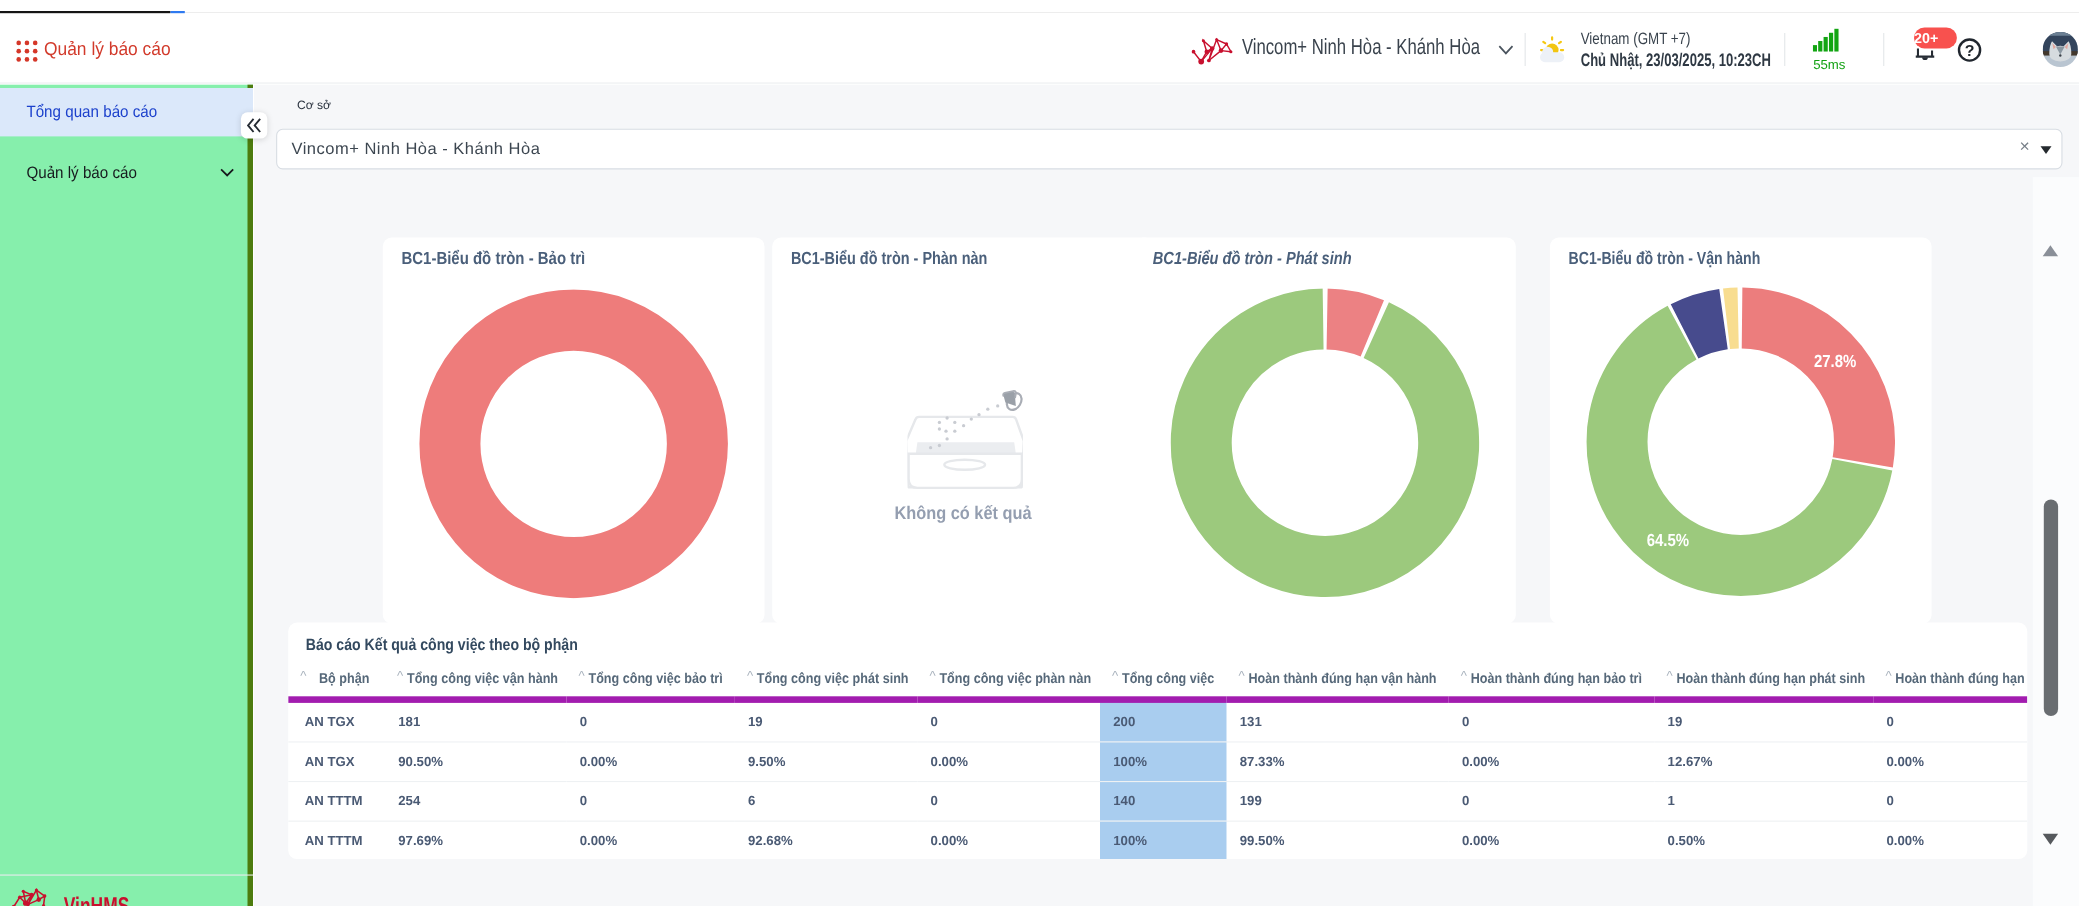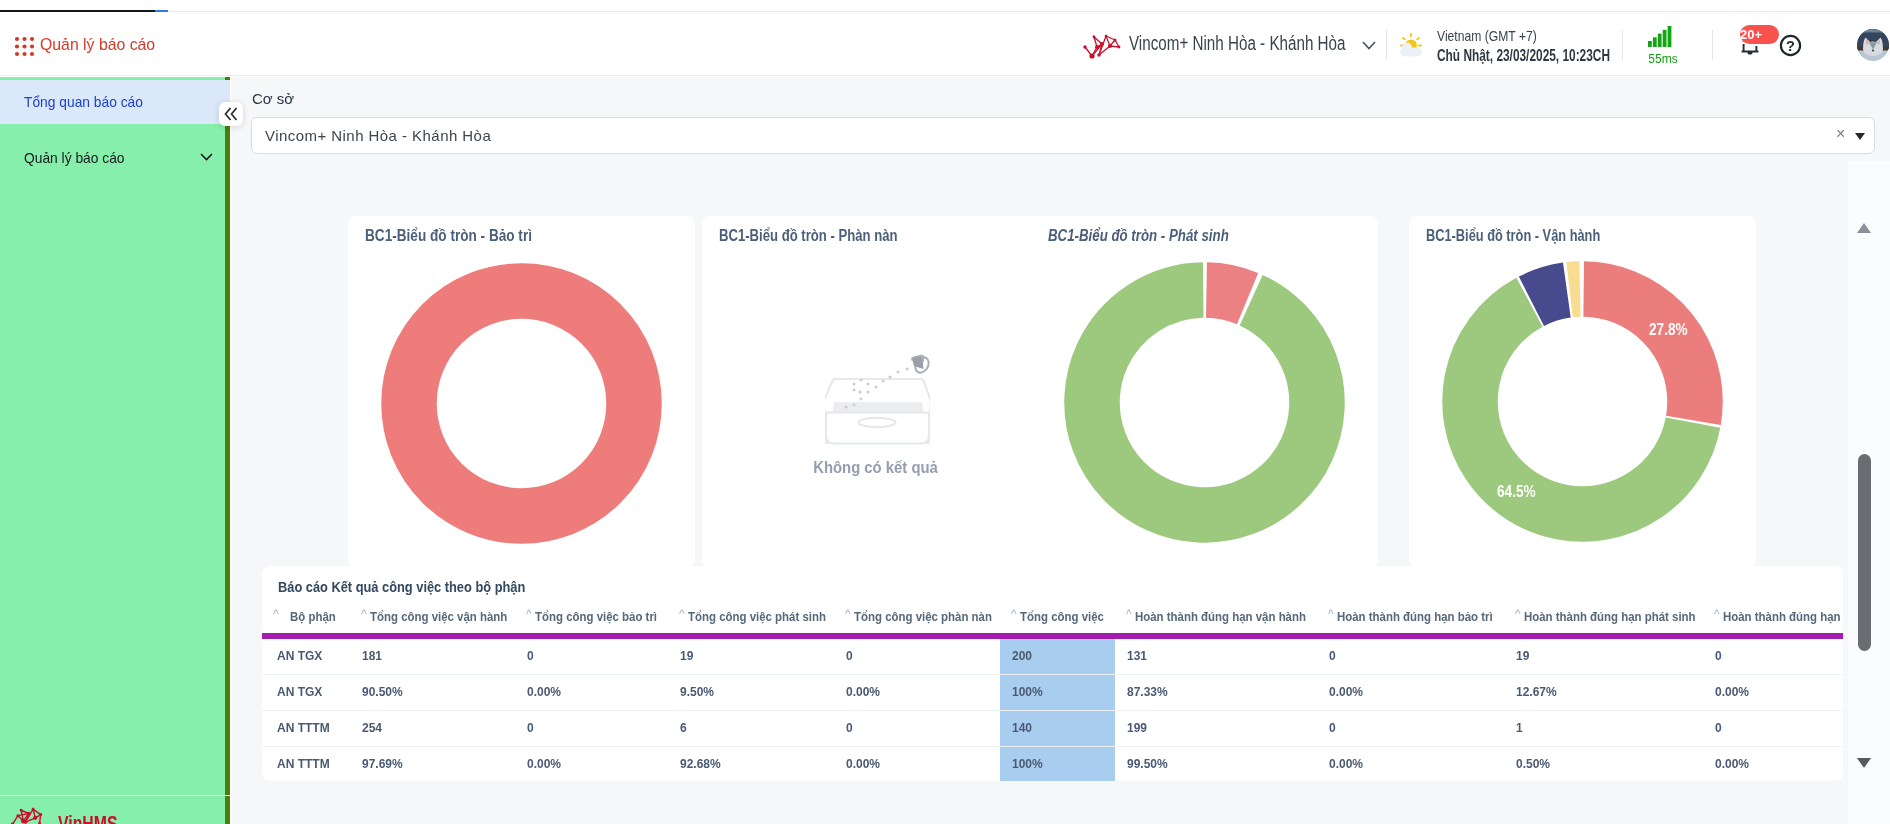--- a/index.html
+++ b/index.html
@@ -141,21 +141,21 @@
         <circle cx="21" cy="2" r="1.3"></circle>
           <circle cx="23" cy="10" r="1.9"></circle>
           <circle cx="28" cy="7" r="1.4"></circle>
         <circle cx="27" cy="15" r="1.3"></circle>
       </g>
     </svg>
     <div class="abs" style="left:58px;top:734px;font-size:22px;font-weight:bold;color:#c8102e;transform:scaleX(0.72);transform-origin:left;white-space:nowrap;">VinHMS</div>
   </div>
 
   <div class="abs" id="content" style="left:231px;top:77px;width:1659px;height:747px;background:#f6f7f9;">
-    <div class="abs" style="left:21px;top:13px;font-size:15px;color:#2b3440;">Cơ sở</div>
+    <div class="abs" style="left:39px;top:13px;font-size:11px;color:#2b3440;">Cơ sở</div>
     <div class="abs" style="left:20px;top:40px;width:1624px;height:37px;background:#fff;border:1px solid #d8dde3;border-radius:6px;">
       <div class="abs" style="left:13px;top:9px;font-size:15px;color:#3c4650;letter-spacing:0.45px;white-space:nowrap;">Vincom+ Ninh Hòa - Khánh Hòa</div>
       <div class="abs" style="left:1584px;top:7px;font-size:16px;color:#777f88;">×</div>
       <div class="abs" style="left:1603px;top:15px;width:0;height:0;border-left:5.5px solid transparent;border-right:5.5px solid transparent;border-top:7px solid #24292e;"></div>
     </div>
 
     <div class="abs card" style="left:117px;top:139px;width:347px;height:351px;background:#fff;border-radius:8px;">
       <div class="abs" style="left:17px;top:11px;font-size:16px;font-weight:bold;color:#4a5f7a;transform:scaleX(0.85);transform-origin:left;white-space:nowrap;">BC1-Biểu đồ tròn - Bảo trì</div>
       <svg class="abs" style="left:33px;top:47px;" width="281" height="281" viewBox="0 0 281 281">
         <circle cx="140.5" cy="140.5" r="112.5" fill="none" stroke="#ee7c7b" stroke-width="55.5"></circle>

